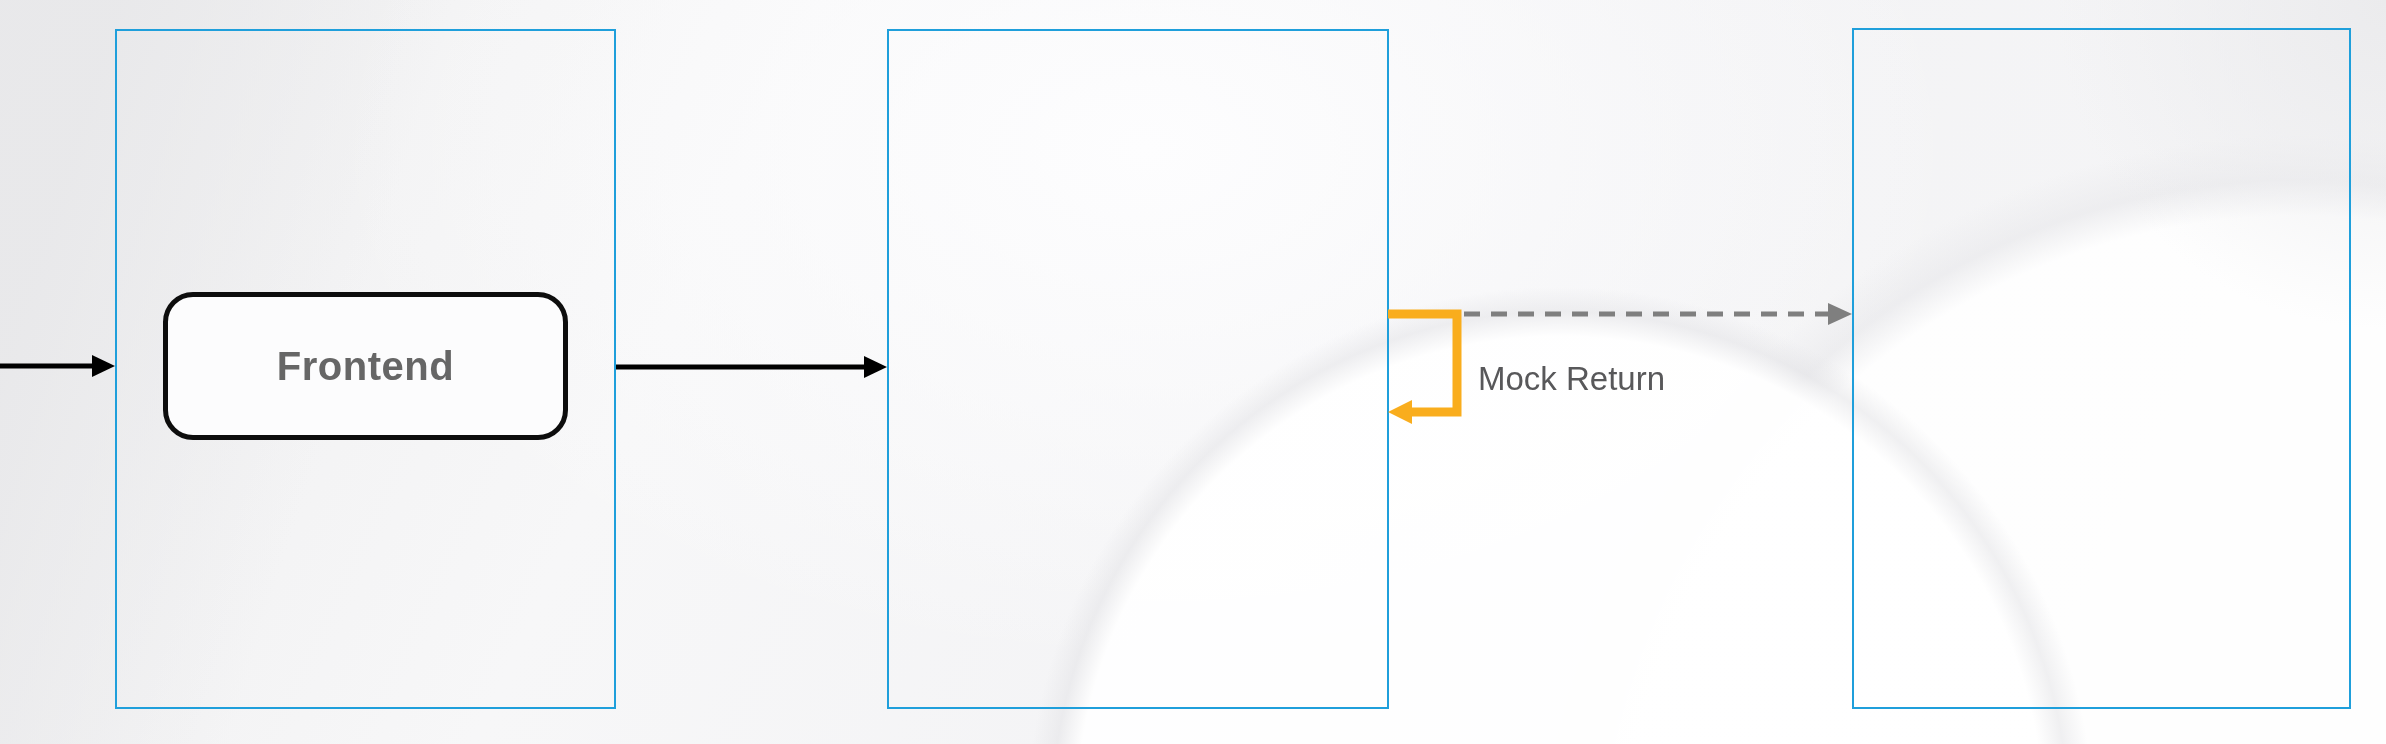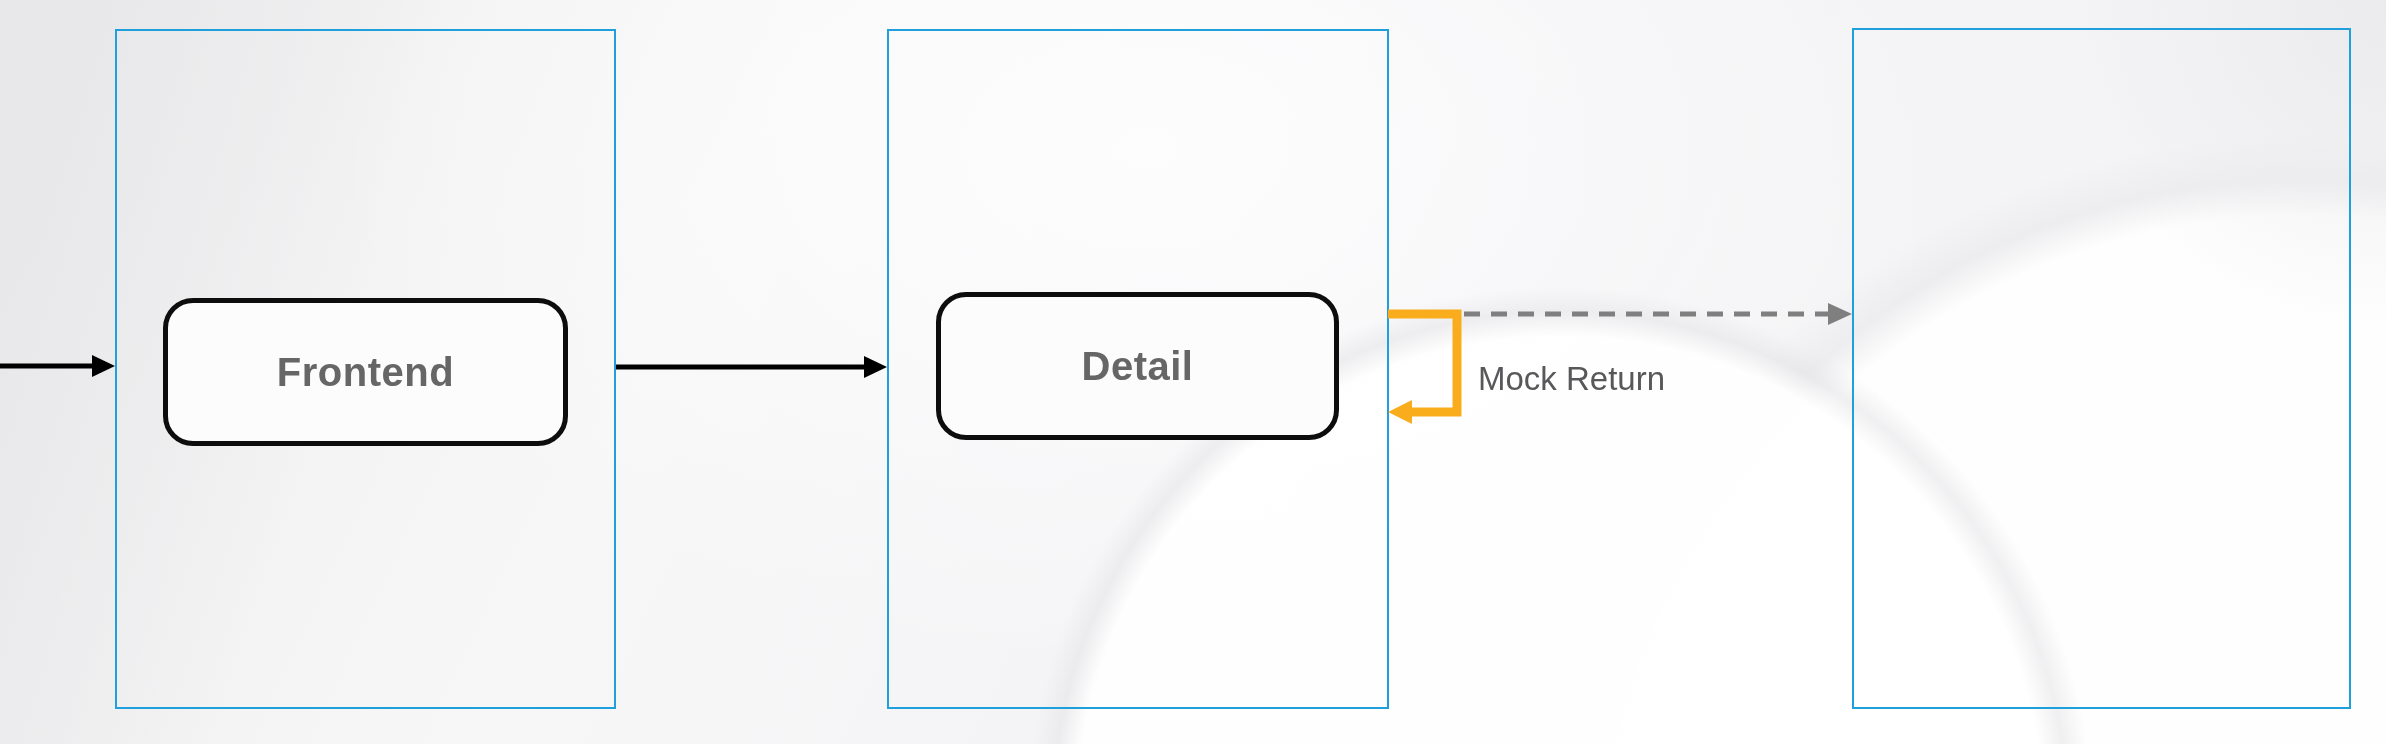--- a/index.html
+++ b/index.html
@@ -41,21 +41,21 @@
   .node {
     position: absolute;
     box-sizing: border-box;
     border: 5px solid var(--node-border, #0d0d0d);
     border-radius: 30px;
     background: #fcfcfd;
     display: flex;
     align-items: center;
     justify-content: center;
   }
-  .node-frontend { left: 163px; top: 298px; width: 405px; height: 148px; }
+  .node-frontend { left: 163px; top: 292px; width: 405px; height: 148px; }
   .node-detail   { left: 936px; top: 292px; width: 403px; height: 148px; }
   .node-comment  { left: 1924px; top: 293px; width: 402px; height: 148px; }
 
   .node-label {
     font-size: 40px;
     font-weight: 700;
     color: var(--node-text, #666666);
     letter-spacing: 0.5px;
     white-space: nowrap;
   }
@@ -103,20 +103,17 @@
     <g>
       <path d="M 1388 314 H 1457 V 412 H 1412" fill="none" stroke="var(--edge-mock, #F9AD1D)" stroke-width="9" stroke-linejoin="miter"></path>
       <polygon points="1388,412 1412,400 1412,424" fill="var(--edge-mock, #F9AD1D)"></polygon>
     </g>
   </svg>
 
   <div class="node node-frontend">
     <span class="node-label">Frontend</span>
   </div>
 
-  <div class="node node-detail">
-    <span class="node-label">Detail</span>
-  </div>
 
 
   <div class="edge-label">Mock Return</div>
 
 </div>
 
 </body></html>

